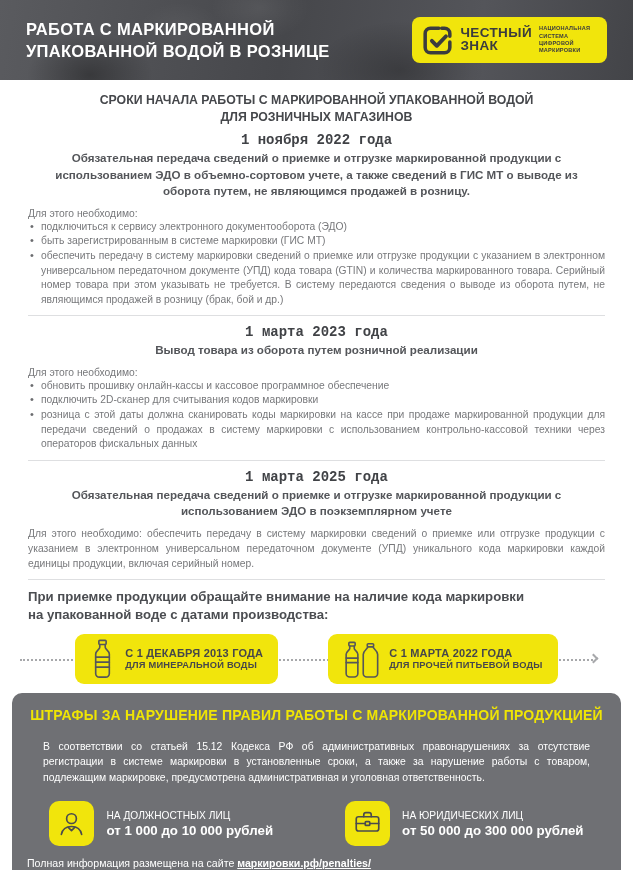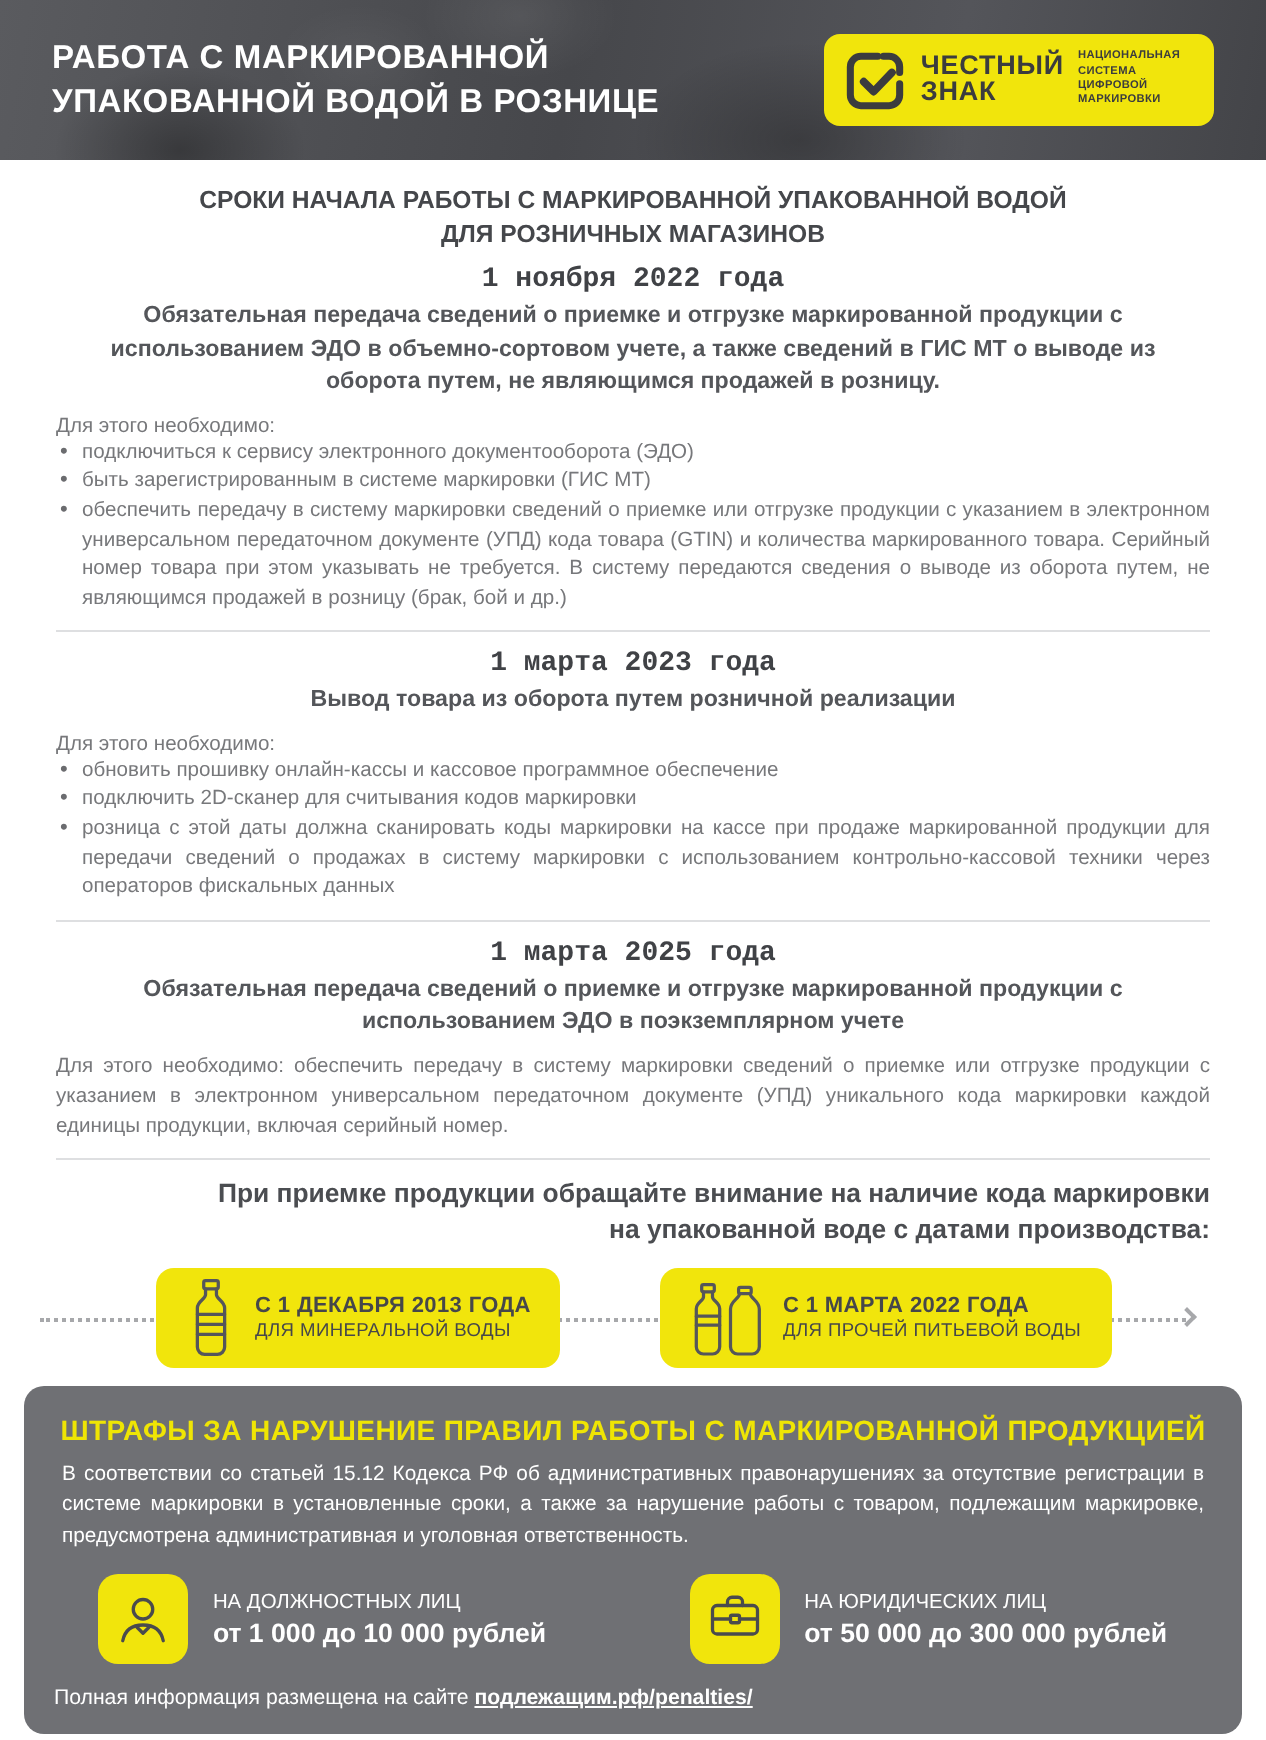--- a/index.html
+++ b/index.html
@@ -39,41 +39,41 @@
             font-weight:bold; color:#54565a; max-width:568px; }
   .list-intro { margin:8px 0 1px; font-size:10.3px; color:#77787b; }
   .bullets { margin:0; padding:0; list-style:none; }
   .bullets li { position:relative; padding-left:13px; font-size:10.3px; line-height:1.42;
                 color:#77787b; text-align:justify; }
   .bullets li::before { content:"\2022"; position:absolute; left:2px; top:-1px; color:#6b6c6f; font-size:11px; }
   hr.sep { border:none; border-top:1px solid #dedfe1; margin:8px 0; }
   .body-par { font-size:10.3px; line-height:1.46; color:#77787b; text-align:justify; margin:6px 0 0; }
 
   
-  .tl-heading { margin:2px 0 0; text-align:right; font-size:13.2px; color:#4b4d51;
+  .tl-heading { margin:2px 0 0; text-align:left; font-size:13.2px; color:#4b4d51;
                 line-height:1.4; font-weight:bold; }
   .tl-row { position:relative; margin-top:9px; height:50px; display:flex;
             justify-content:center; gap:50px; align-items:center; }
   .tl-line { position:absolute; left:-8px; right:12px; top:50%; height:0;
              border-top:2px dotted #a7a8ab; }
   .tl-arrow { position:absolute; right:8px; top:50%; width:7px; height:7px;
               border-top:2px solid #a7a8ab; border-right:2px solid #a7a8ab;
               transform:translateY(-4px) rotate(45deg); }
   .tl-card { position:relative; background:#f1e50c; border-radius:9px; height:50px;
              display:flex; align-items:center; gap:10px; padding:0 15px; }
   .tl-card svg { display:block; }
   .tl-date { font-size:11px; font-weight:bold; color:#46474a; letter-spacing:.2px; }
-  .tl-label { font-size:9.3px; font-weight:normal; color:#46474a; margin-top:1px; letter-spacing:.2px; }
+  .tl-label { font-size:9.3px; font-weight:bold; color:#46474a; margin-top:1px; letter-spacing:.2px; }
 
   
   .penalties { margin:9px 12px 0; background:#6f7074; border-radius:10px;
                padding:11px 15px 11px; color:#ffffff; }
   .pen-title { margin:3px 0 7px; text-align:center; color:#efe504; font-size:14px;
                font-weight:bold; letter-spacing:.2px; }
-  .pen-desc { font-size:10.4px; line-height:1.48; text-align:justify; margin:4px; }
+  .pen-desc { font-size:10.4px; line-height:1.48; text-align:justify; margin:16px; }
   .fines { display:flex; justify-content:center; gap:72px; margin-top:11px; }
   .fine { display:flex; gap:12px; align-items:center; }
   .fine-icon { width:45px; height:45px; background:#f1e50c; border-radius:10px;
                display:flex; align-items:center; justify-content:center; flex-shrink:0; }
   .fine-target { font-size:10.2px; }
   .fine-amount { font-size:13.3px; font-weight:bold; margin-top:2px; }
   .more { margin:11px 0 1px; font-size:10.6px; }
   .more a { color:#ffffff; font-weight:bold; text-decoration:underline; cursor:pointer; }
 </style>
 </head>
@@ -215,17 +215,17 @@
         </span>
         <div>
           <div class="fine-target">НА ЮРИДИЧЕСКИХ ЛИЦ</div>
           <div class="fine-amount">от 50 000 до 300 000 рублей</div>
         </div>
       </div>
     </div>
 
     <p class="more">
       <span>Полная информация размещена на сайте</span>
-      <a>подлежащим.рф/penalties/</a>
+      <a>маркировки.рф/penalties/</a>
     </p>
   </section>
 
 </div>
 
 </body></html>

